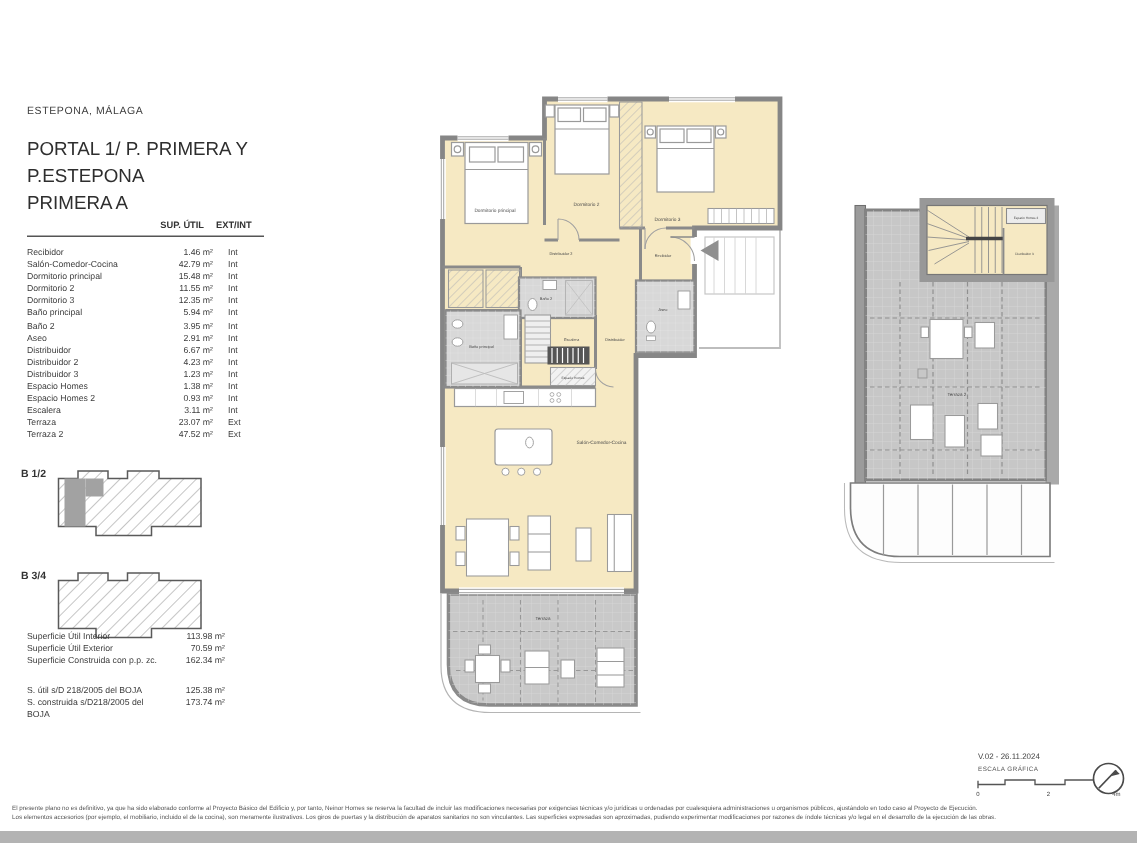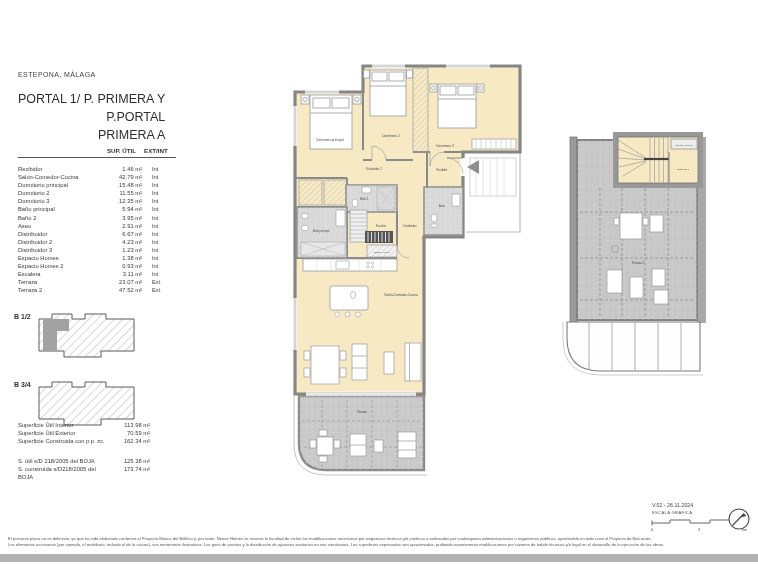--- a/index.html
+++ b/index.html
@@ -1,21 +1,21 @@
 <!DOCTYPE html>
 <html><head>
 <meta charset="utf-8">
 <style>
   html,body{margin:0;padding:0;background:#fff;}
   .page{position:relative;width:758px;height:564px;background:#ffffff;overflow:hidden;
         font-family:"Liberation Sans",sans-serif;color:#3c3c3c;}
   .abs{position:absolute;}
   .defs-svg{position:absolute;width:0;height:0;}
   .location{left:18px;top:71px;font-size:7px;letter-spacing:.4px;color:#3f3f3f;}
-  .title{left:18px;top:90px;font-size:12.5px;line-height:18px;color:#2e2e2e;text-align:right;}
+  .title{left:18px;top:90px;font-size:12.5px;line-height:18px;color:#2e2e2e;}
   .thead{left:18px;top:147px;width:158px;display:grid;grid-template-columns:78px 46px 34px;
          font-size:6.2px;font-weight:bold;color:#333;padding-bottom:3px;border-bottom:.7px solid #555;}
   .thead .h-sup{grid-column:2;text-align:right;padding-right:6px;}
   .thead .h-ext{grid-column:3;padding-left:2px;}
   .trows{left:18px;top:165px;width:158px;}
   .trow{display:grid;grid-template-columns:78px 46px 34px;height:8.1px;line-height:8.1px;font-size:5.8px;}
   .tarea{text-align:right;}
   .tloc{padding-left:10px;}
   .kp-label{font-size:7px;font-weight:bold;color:#333;}
   .totals,.boja{left:18px;width:132px;}
@@ -45,21 +45,21 @@
       </pattern>
       <pattern id="tileT" width="6" height="6" patternUnits="userSpaceOnUse">
         <path d="M6,0 H0 V6" fill="none" stroke="#d9d9d9" stroke-width="0.5"></path>
       </pattern>
     </defs>
   </svg>
 
   <div class="abs location">ESTEPONA, MÁLAGA</div>
   <div class="abs title">
     <div>PORTAL 1/ P. PRIMERA Y</div>
-    <div>P.PORTAL</div>
+    <div>P.ESTEPONA</div>
     <div>PRIMERA A</div>
   </div>
 
   <div class="abs thead">
     <span class="h-sup">SUP. ÚTIL</span>
     <span class="h-ext">EXT/INT</span>
   </div>
 
   <div class="abs trows">
     <div class="trow">

